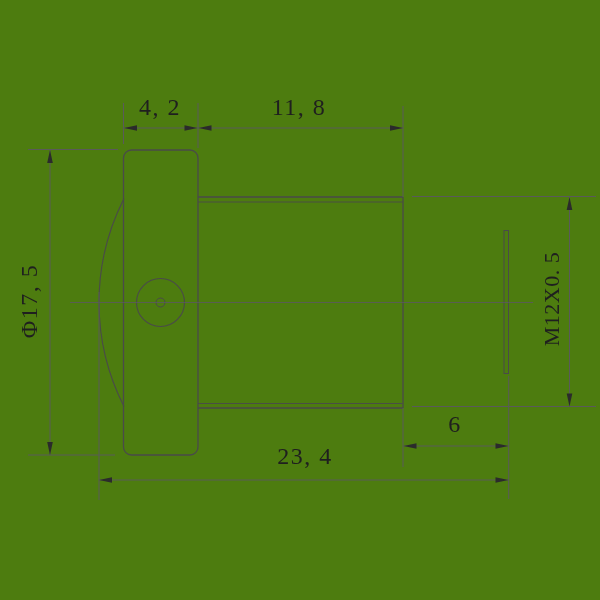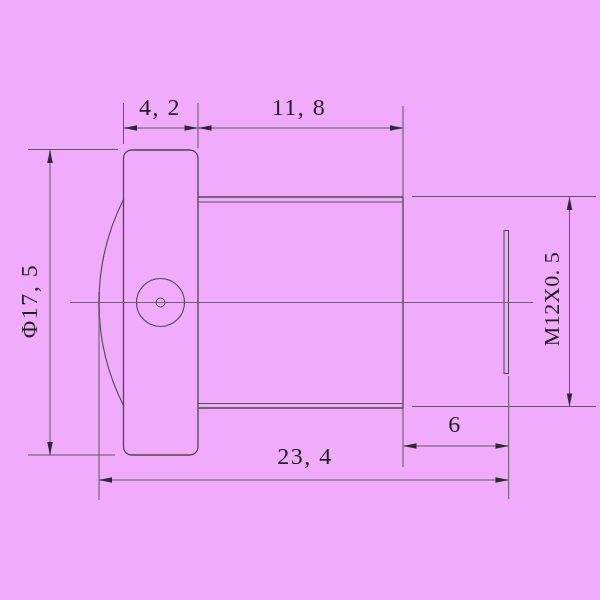--- a/index.html
+++ b/index.html
@@ -4,21 +4,21 @@
 <style>
   html, body {
     margin: 0;
     padding: 0;
     background: #ffffff;
   }
   .canvas {
     position: relative;
     width: 600px;
     height: 600px;
-    background: #f0abfc;
+    background: #4d7c0f;
     overflow: hidden;
   }
   svg { display: block; }
   .dim-text {
     font-family: "Liberation Serif", "DejaVu Serif", serif;
     font-size: 24px;
     letter-spacing: 1.5px;
     fill: #1f1f1f;
   }
   .dim-text-small {

